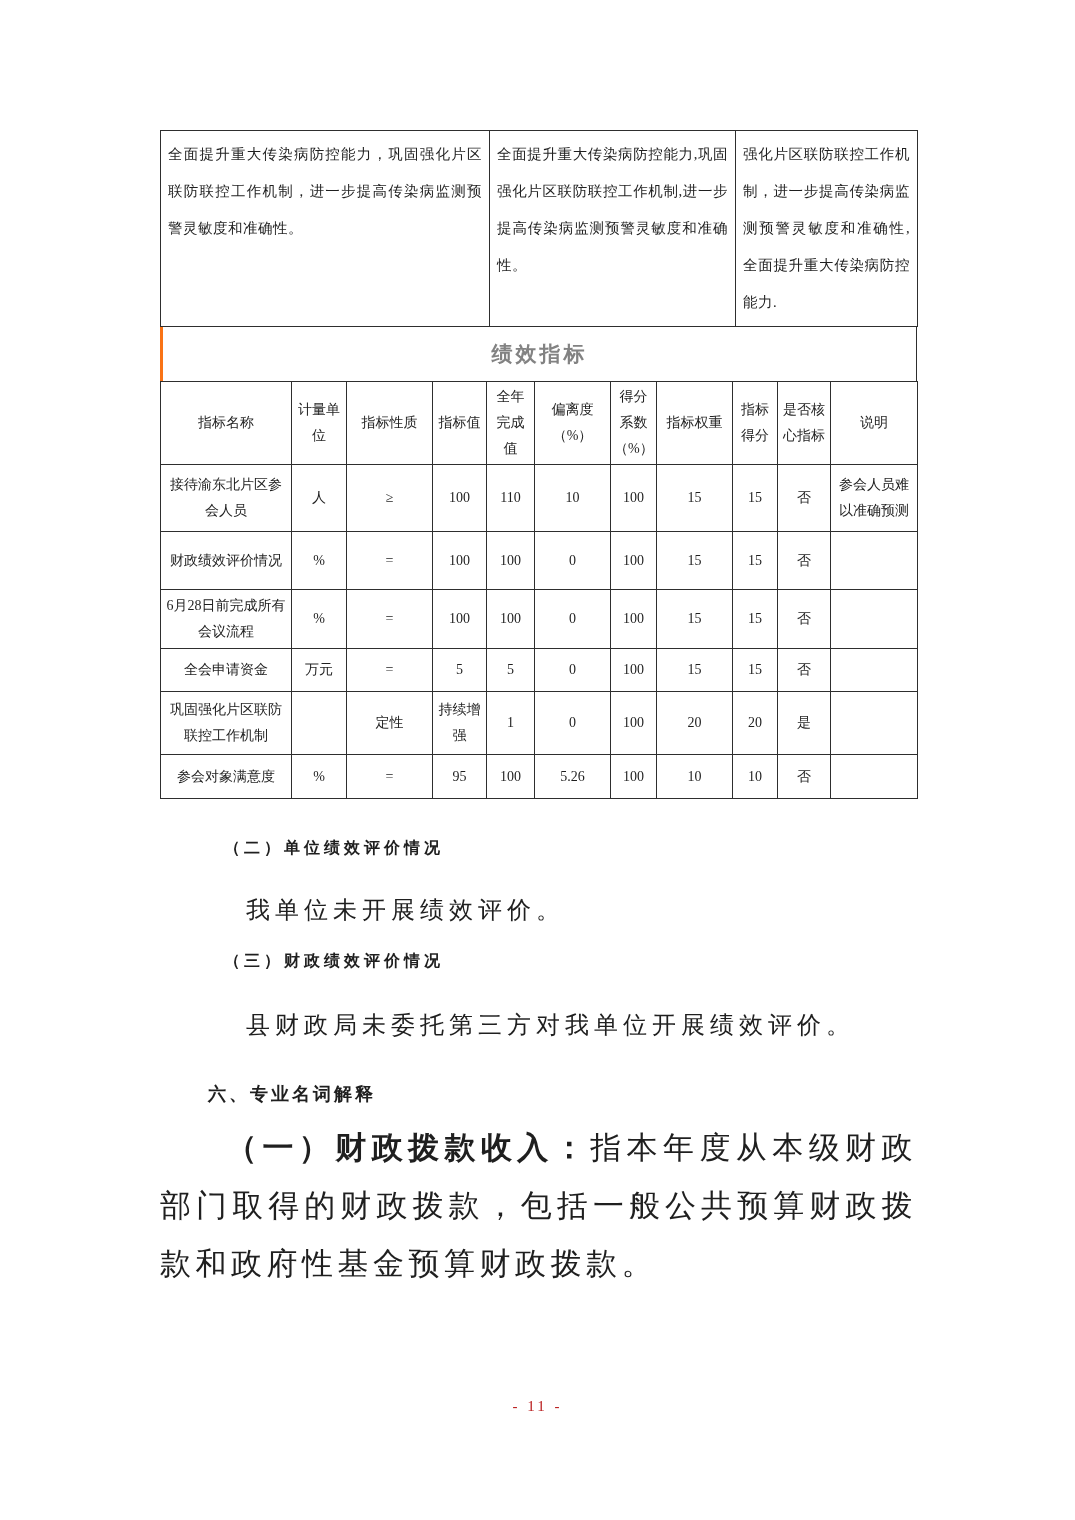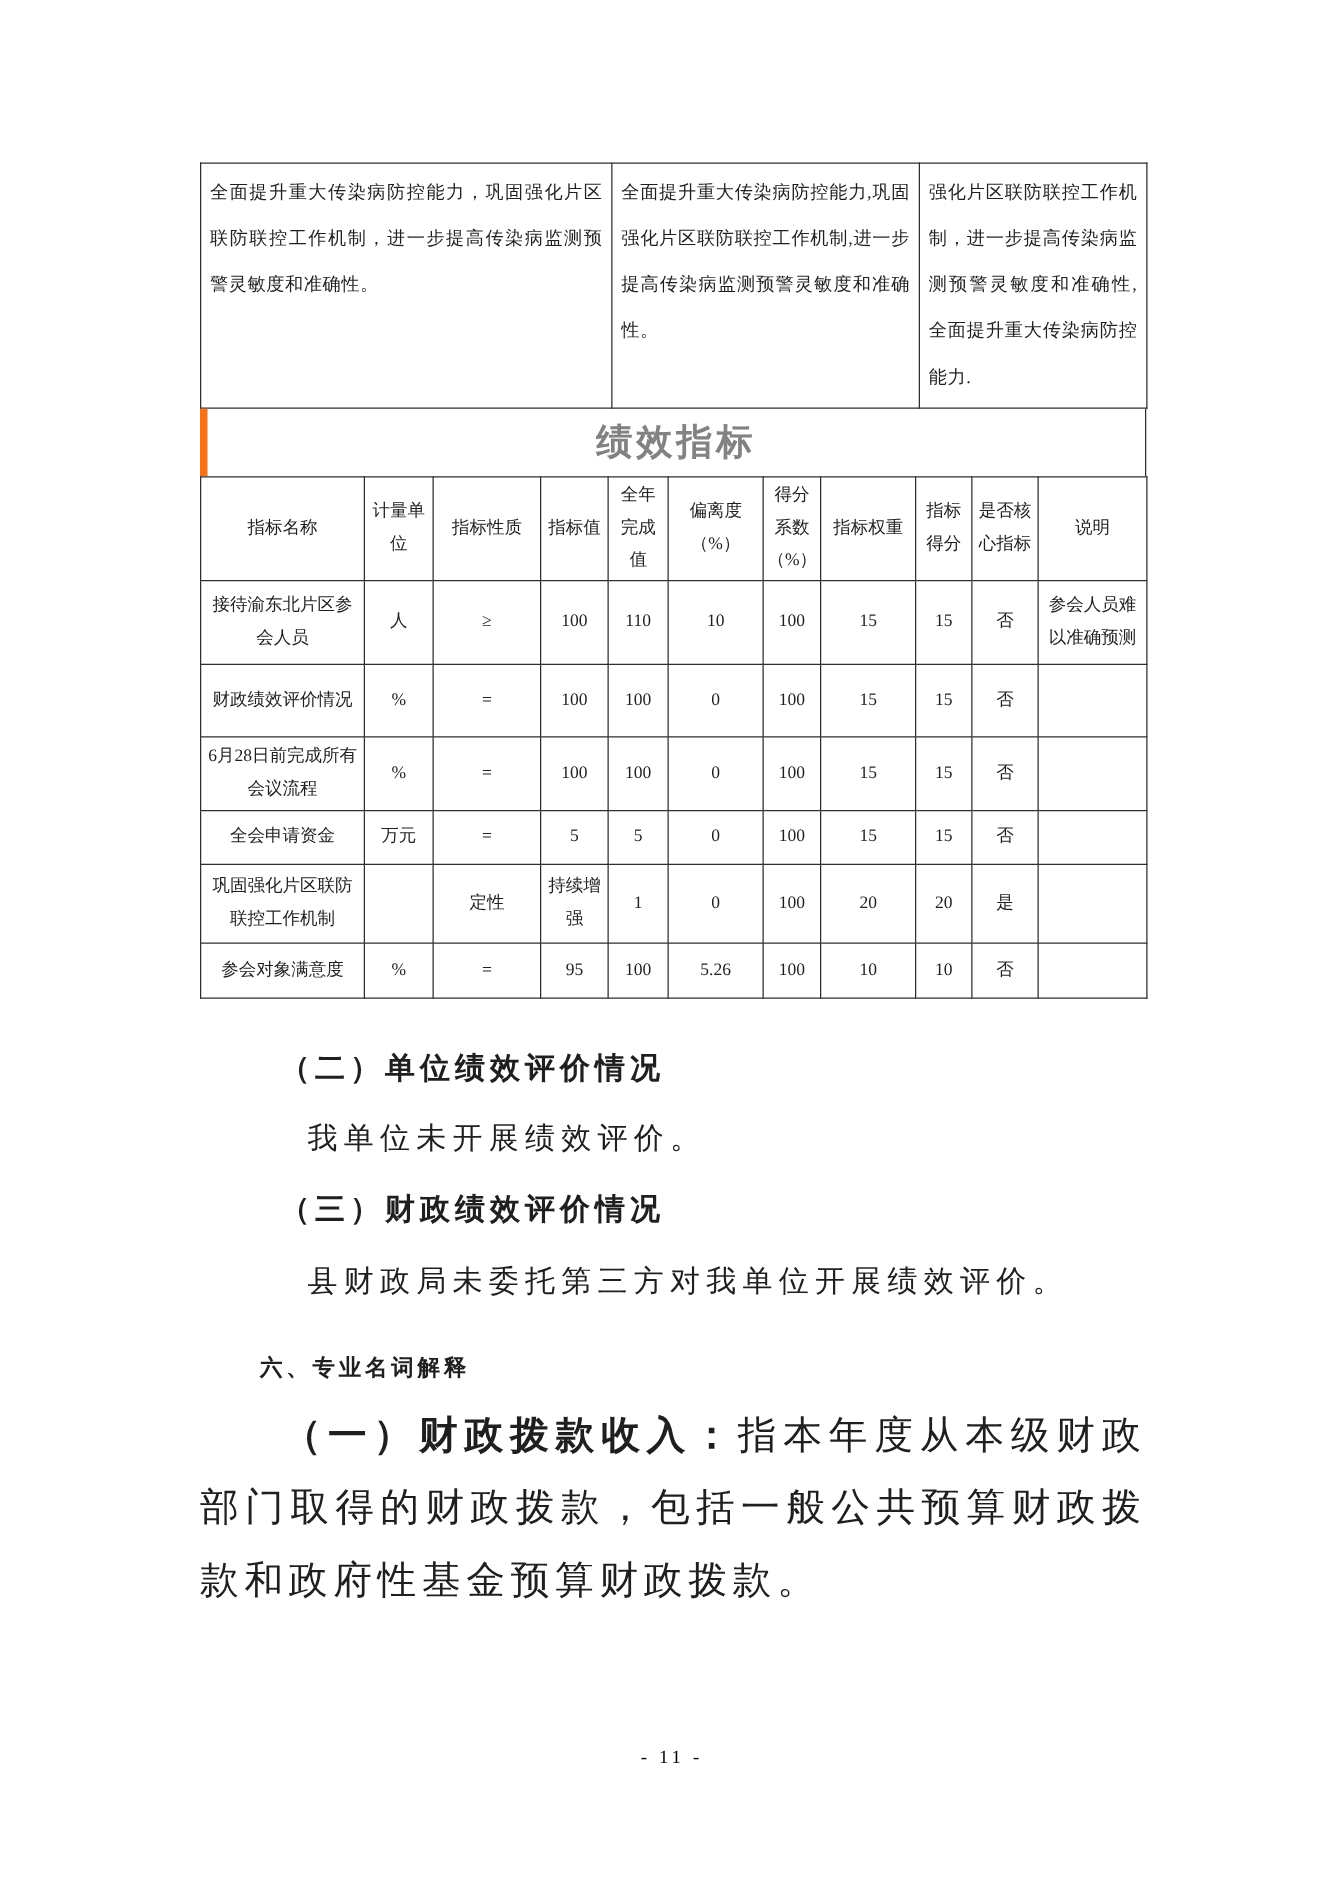--- a/index.html
+++ b/index.html
@@ -13,63 +13,63 @@
 
   
   .top-table td {
     height:150px; vertical-align:top; padding:5px 7px;
     font-size:14.5px; line-height:37px; text-align:justify;
     letter-spacing:0.5px;
   }
 
   
   .band {
-    border-left:6px solid #f97316; border-right:1px solid #2e2e2e;
+    border-left:3px solid #f97316; border-right:1px solid #2e2e2e;
     height:54px; display:flex; align-items:center; justify-content:center;
     font-family:"Liberation Sans","DejaVu Sans",sans-serif;
-    font-weight:bold; font-size:29px; color:#828282; letter-spacing:3px;
+    font-weight:bold; font-size:21px; color:#828282; letter-spacing:3px;
     box-sizing:border-box;
   }
 
   
   .main-table td, .main-table th {
     font-size:14px; font-weight:normal; line-height:26px;
     text-align:center; vertical-align:middle; padding:2px 3px;
     word-break:break-all;
   }
   tr.hrow  td { height:78px; }
   tr.row0  td { height:67px; }
   tr.row1  td { height:58px; }
   tr.row2  td { height:59px; }
   tr.row3  td { height:43px; }
   tr.row4  td { height:63px; }
   tr.row5  td { height:44px; }
 
   
   .h2 {
-    position:absolute; font-size:24px; font-weight:bold;
+    position:absolute; font-size:16px; font-weight:bold;
     letter-spacing:4px; white-space:nowrap;
   }
   .bodyline {
     position:absolute; font-size:24px; letter-spacing:5px; white-space:nowrap;margin-left:24px;
   }
   .h1 {
     position:absolute; left:208px; top:1082px;
     font-family:"Liberation Sans","DejaVu Sans",sans-serif;
     font-size:18px; font-weight:bold; letter-spacing:3px; white-space:nowrap;
   }
   .term-para {
     position:absolute; left:160px; top:1088px; width:757px;
     font-size:31px; line-height:58px; letter-spacing:4.5px;
     text-align:justify; text-indent:66px;
   }
   .term-para .lbl { font-weight:bold; }
   .page-num {
     position:absolute; left:0; top:1398px; width:1075px;
-    text-align:center; font-size:15px; letter-spacing:3px; color:#000000;
+    text-align:center; font-size:15px; letter-spacing:3px; color:#b91c1c;
   }
 </style>
 </head>
 <body>
 
 <div class="tablewrap">
 
   <table class="top-table">
     <colgroup>
         <col style="width:329px">

